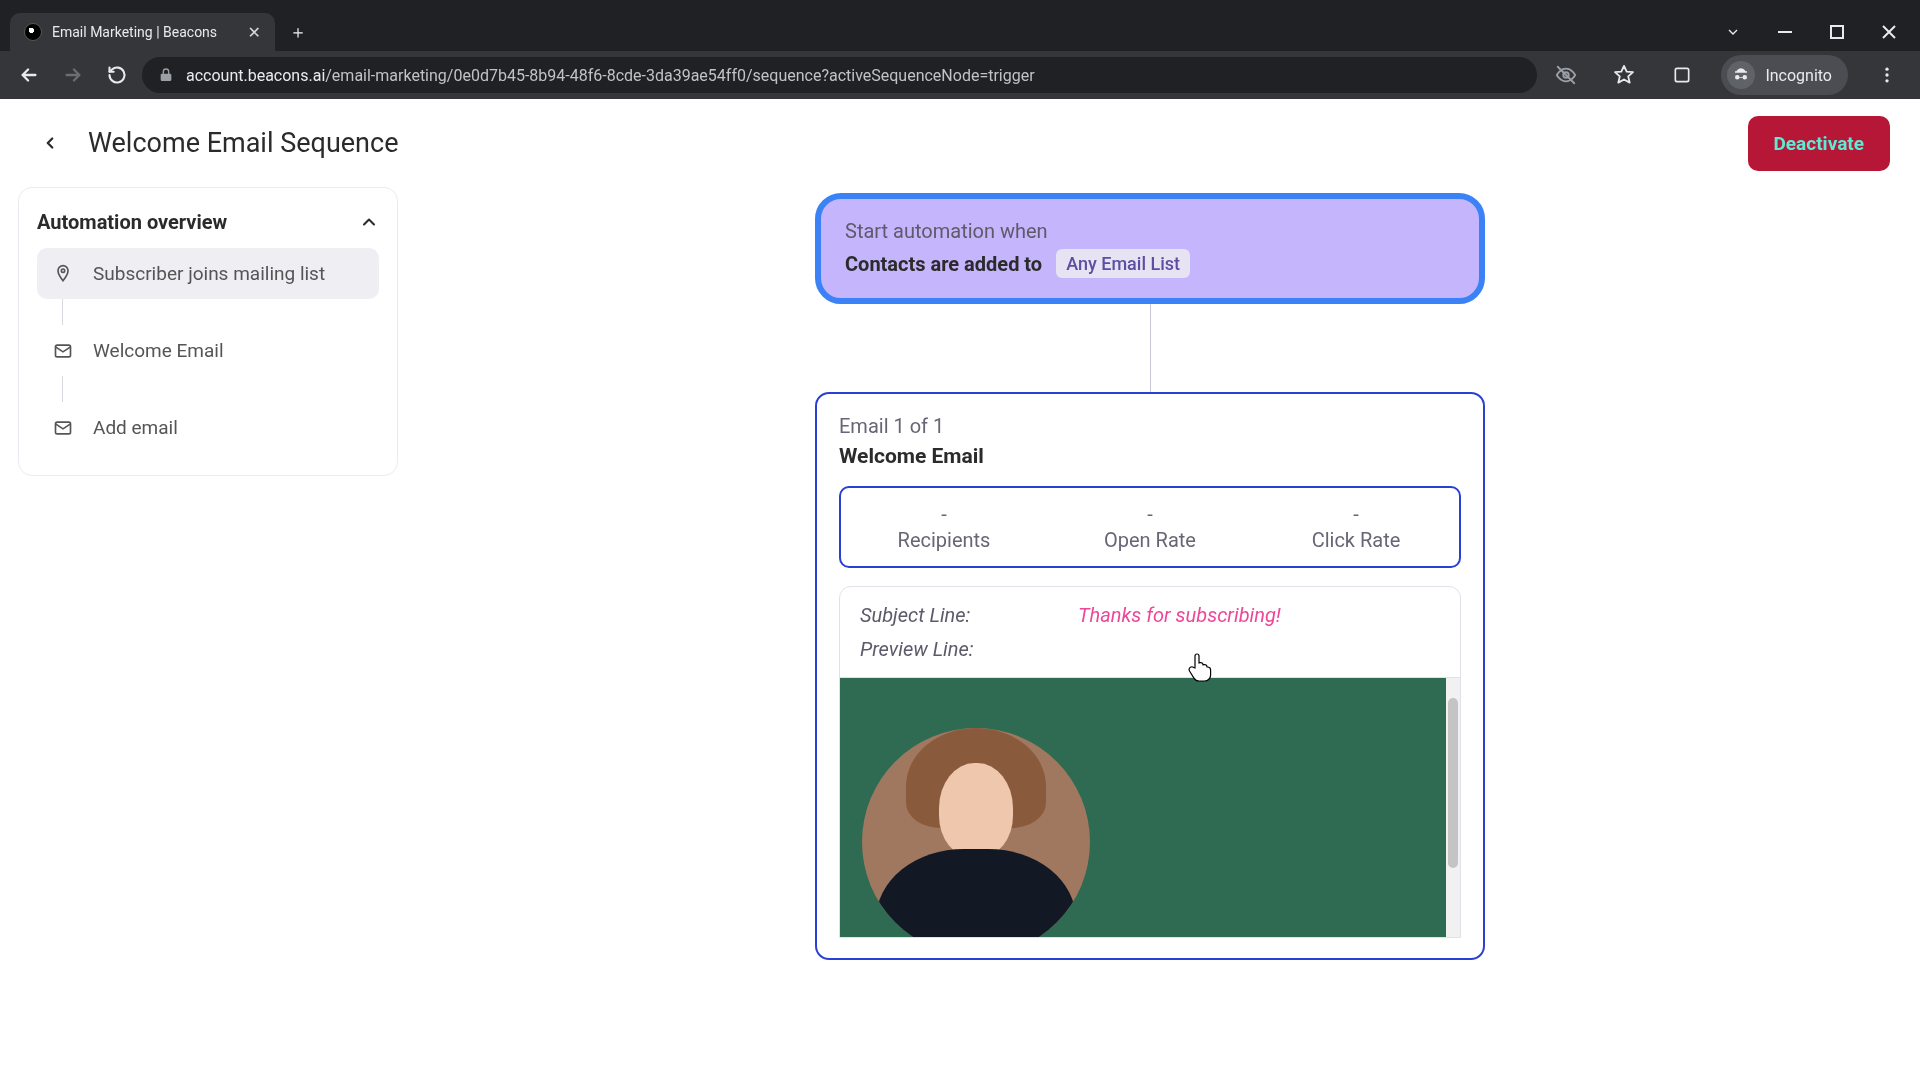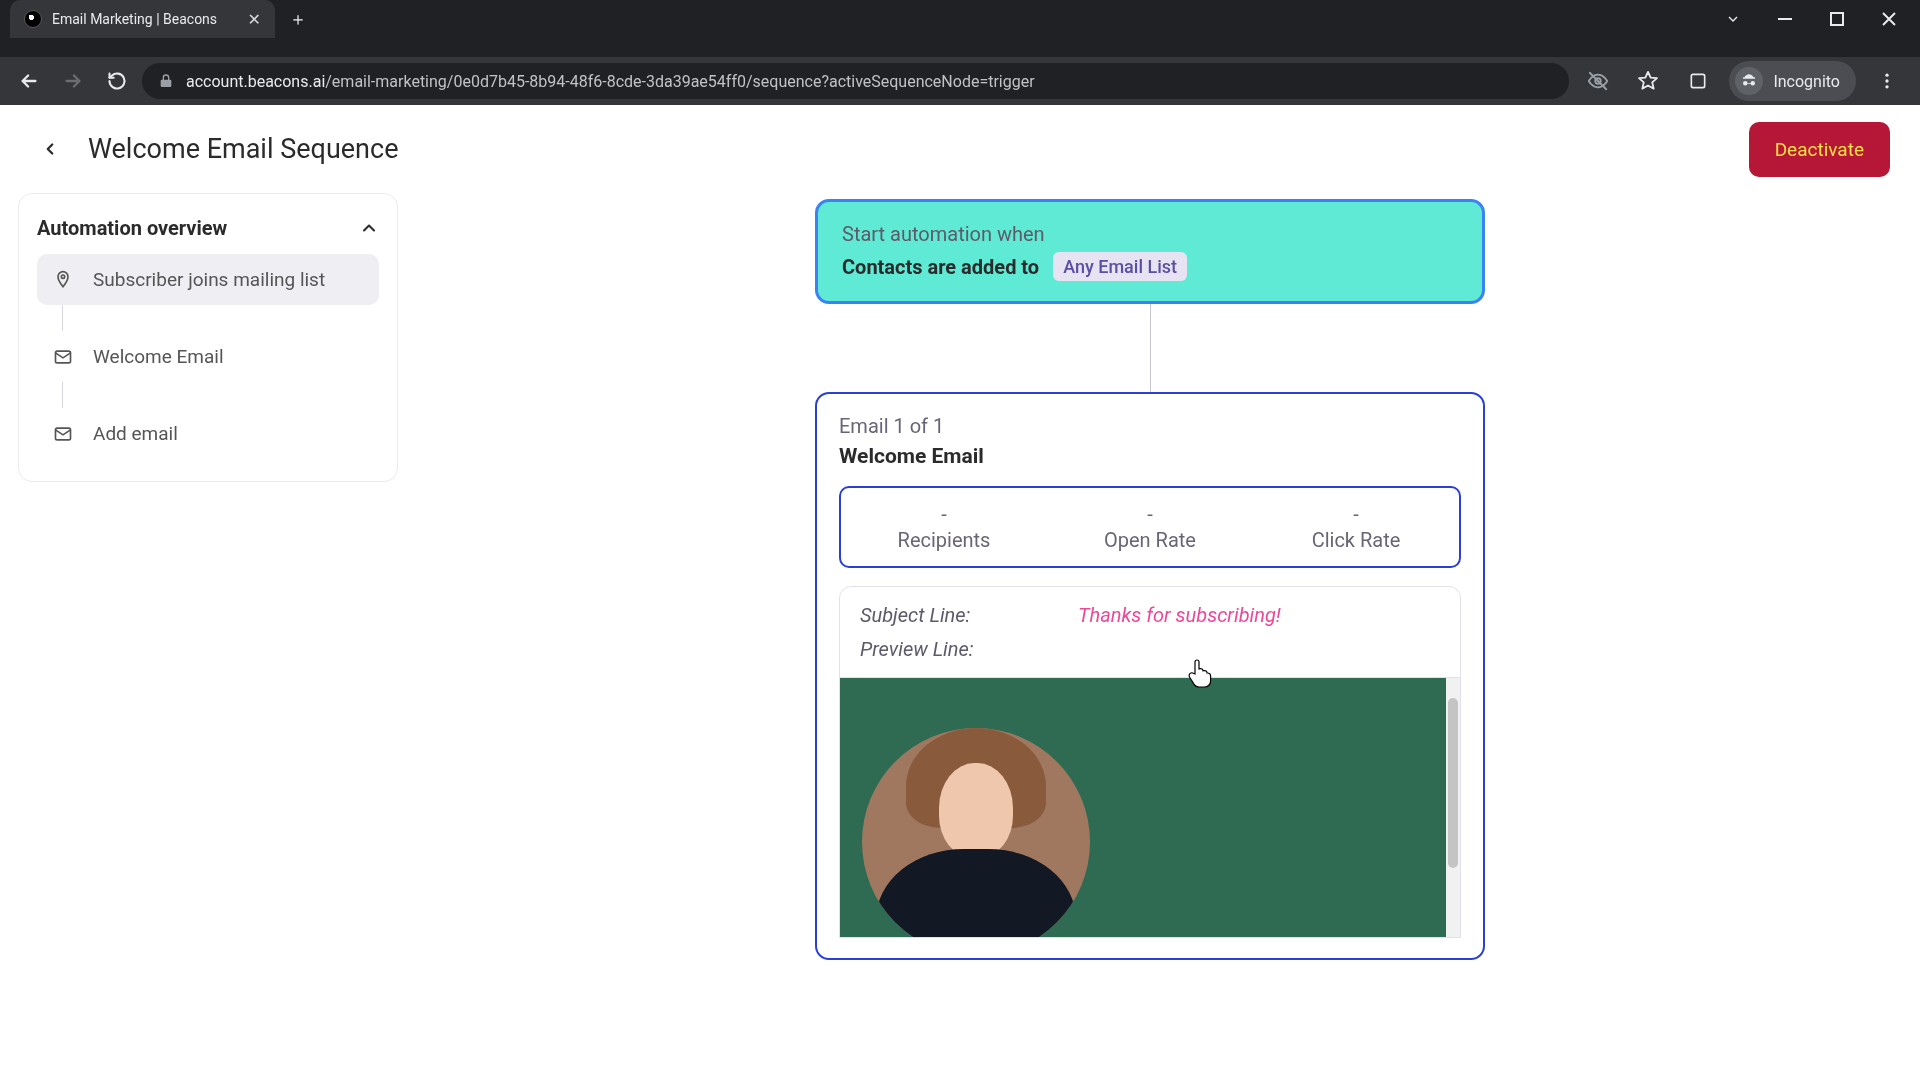--- a/index.html
+++ b/index.html
@@ -1,61 +1,61 @@
 <!DOCTYPE html>
 <html><head>
 <meta charset="utf-8">
 <style>
   * { margin: 0; padding: 0; box-sizing: border-box; font-family: -apple-system, BlinkMacSystemFont, "Segoe UI", Roboto, Helvetica, Arial, sans-serif; }
   body { background: #202124; overflow: hidden; width: 1920px; height: 1080px; }
 
   
-  .browser-tabs { height: 57px; background: #202124; display: flex; padding-left: 10px; }
+  .browser-tabs { height: 51px; background: #202124; display: flex; align-items: flex-end; padding-left: 10px; }
   .tab { display: flex; align-items: center; gap: 10px; background: #35363a; color: #e8eaed; height: 38px; border-radius: 10px 10px 0 0; padding: 0 14px; min-width: 265px; font-size: 14px; }
   .tab .favicon { width: 18px; height: 18px; border-radius: 50%; background: radial-gradient(circle at 40% 40%, #fff 20%, #000 21%); border: 1px solid #555; }
   .tab .tab-title { flex: 1; white-space: nowrap; overflow: hidden; text-overflow: ellipsis; }
   .tab .tab-close { font-size: 16px; opacity: .9; }
   .new-tab-btn { color: #e8eaed; font-size: 18px; padding: 0 14px; height: 38px; display: flex; align-items: center; }
   .tabs-spacer { flex: 1; }
   .window-controls { display: flex; align-items: center; gap: 6px; padding-right: 8px; height: 38px; }
   .window-controls span, .window-controls svg { color: #e8eaed; }
   .wc-btn { width: 46px; height: 32px; display: flex; align-items: center; justify-content: center; }
 
   .addr-bar { height: 48px; background: #35363a; display: flex; align-items: center; padding: 0 10px; gap: 6px; }
   .nav-btn { width: 38px; height: 38px; display: flex; align-items: center; justify-content: center; color: #e8eaed; border-radius: 50%; }
   .nav-btn.disabled { color: #6b6d70; }
   .url-field { flex: 1; background: #202124; border-radius: 22px; height: 36px; display: flex; align-items: center; padding: 0 16px; gap: 12px; color: #e8eaed; font-size: 16px; }
   .lock-icon { color: #9aa0a6; }
   .url-text { flex: 1; white-space: nowrap; overflow: hidden; text-overflow: ellipsis; color: #bfc2c7; }
   .url-text .host { color: #e8eaed; }
-  .addr-right { display: flex; align-items: center; gap: 12px; padding: 0 4px; justify-content: space-between; }
+  .addr-right { display: flex; align-items: center; gap: 20px; padding: 0 4px; justify-content: space-between; }
   .addr-icon { width: 38px; height: 38px; display: flex; align-items: center; justify-content: center; color: #e8eaed; }
   .incognito-badge { display: flex; align-items: center; gap: 10px; background: #4b4d52; border-radius: 20px; padding: 6px 16px 6px 6px; color: #e8eaed; font-size: 16px; }
   .incognito-icon-circ { width: 28px; height: 28px; border-radius: 50%; background: #5f6368; display: flex; align-items: center; justify-content: center; }
 
   
   .page { background: #fff; height: 988px; position: relative; overflow: hidden; }
   .page-header { height: 88px; display: flex; align-items: center; padding: 0 30px; }
   .back-btn { width: 40px; height: 40px; display: flex; align-items: center; justify-content: center; margin-right: 18px; }
   .page-title { font-size: 27px; font-weight: 400; color: #2b2b2b; }
-  .deactivate-btn { margin-left: auto; background: #b71736; color: #fde047; border: none; border-radius: 10px; padding: 16px 26px; font-size: 19px; font-weight: 400; cursor: pointer; }
+  .deactivate-btn { margin-left: auto; background: #b71736; color: #5eead4; border: none; border-radius: 10px; padding: 16px 26px; font-size: 19px; font-weight: 700; cursor: pointer; }
 
   .content { display: flex; padding: 0 18px; height: calc(100% - 88px); overflow: hidden; }
 
   .sidebar { width: 380px; flex: 0 0 380px; background: #fff; border: 1px solid #eceaf0; border-radius: 14px; padding: 22px 18px; height: fit-content; }
   .sb-header { display: flex; align-items: center; justify-content: space-between; margin-bottom: 14px; }
   .sb-title { font-size: 20px; font-weight: 700; color: #2b2b2b; }
   .sb-item { display: flex; align-items: center; gap: 18px; padding: 14px 14px; border-radius: 10px; font-size: 19px; color: #555; cursor: pointer; }
   .sb-item.active { background: #efeef3; }
   .sb-icon-wrap { width: 24px; display: flex; justify-content: center; }
   .sb-connector { height: 26px; border-left: 1px solid #d9d6e0; margin-left: 25px; }
 
   .canvas { flex: 1; display: flex; flex-direction: column; align-items: center; padding-top: 6px; position: relative; }
 
-  .node-card { width: 670px; background: #5eead4; border: 3px solid #3b82f6; border-radius: 14px; padding: 20px 24px; }
+  .node-card { width: 670px; background: #c4b5fd; border: 6px solid #3b82f6; border-radius: 26px; padding: 20px 24px; }
   .trigger-l1 { font-size: 20px; color: #5e5a6a; }
   .trigger-l2 { font-size: 20px; color: #2b2b2b; font-weight: 700; margin-top: 6px; display: flex; align-items: center; gap: 14px; }
   .chip { background: #e7e3f3; color: #5a4fa2; font-weight: 500; font-size: 18px; padding: 4px 10px; border-radius: 6px; }
   .vline { width: 0; height: 44px; border-left: 1px solid #c9c5d4; }
   .pill { background: #2b2b2b; color: #fff; border-radius: 999px; padding: 14px 30px; font-size: 21px; font-weight: 500; }
 
   .email-card { width: 670px; background: #fff; border: 2px solid #2b3fd3; border-radius: 14px; padding: 20px 22px; }
   .email-meta { font-size: 20px; color: #6a6576; }
   .email-title { font-size: 21px; font-weight: 700; color: #2b2b2b; margin-top: 6px; }
   .stats-box { margin-top: 18px; border: 2px solid #2b3fd3; border-radius: 10px; display: flex; padding: 14px 0; }

